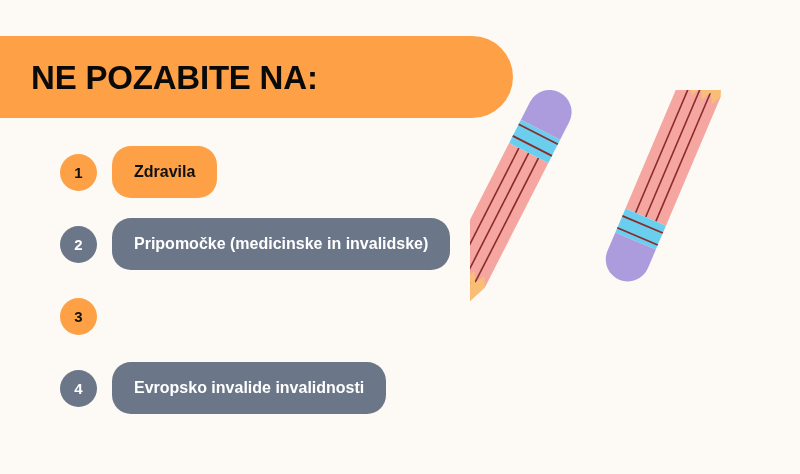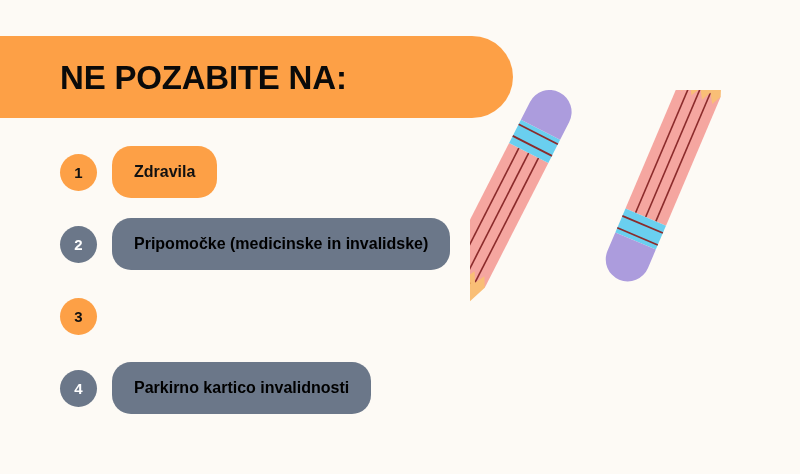--- a/index.html
+++ b/index.html
@@ -29,21 +29,21 @@
     left: -40px;
     top: 36px;
     width: 553px;
     height: 82px;
     background: #FDA046;
     border-radius: 0 41px 41px 0;
     display: flex;
     align-items: center;
   }
   .header-title {
-    margin-left: 100px;
+    margin-left: 71px;
     font-size: 33px;
     font-weight: bold;
     color: #0A0A0A;
     letter-spacing: -0.2px;
     white-space: nowrap;
     line-height: 1;
   }
 
   
   .list {
@@ -80,21 +80,21 @@
     border-radius: 19px;
     display: inline-flex;
     align-items: center;
     padding: 0 22px;
     font-size: 16px;
     font-weight: bold;
     white-space: nowrap;
     line-height: 1;
   }
   .pill.orange { background: #FDA046; color: #111111; }
-  .pill.slate  { background: #6B7789; color: #000000; }
+  .pill.slate  { background: #6B7789; color: #ffffff; }
 
   
   .pencils {
     position: absolute;
     left: 470px;
     top: 90px;
     width: 330px;
     height: 360px;
   }
 </style>
@@ -118,21 +118,21 @@
       <div class="badge slate">2</div>
       <div class="pill slate">Pripomočke (medicinske in invalidske)</div>
     </div>
 
     <div class="list-item">
       <div class="badge orange">3</div>
     </div>
 
     <div class="list-item">
       <div class="badge slate">4</div>
-      <div class="pill slate">Parkirno kartico invalidnosti</div>
+      <div class="pill slate">Evropsko invalide invalidnosti</div>
     </div>
 
   </div>
 
   <div class="pencils">
     <svg width="330" height="360" viewBox="0 0 330 360">
 
       <g transform="translate(60,12) rotate(27)">
 
         <rect x="0" y="46" width="44" height="140" fill="#F5A6A0"></rect>

